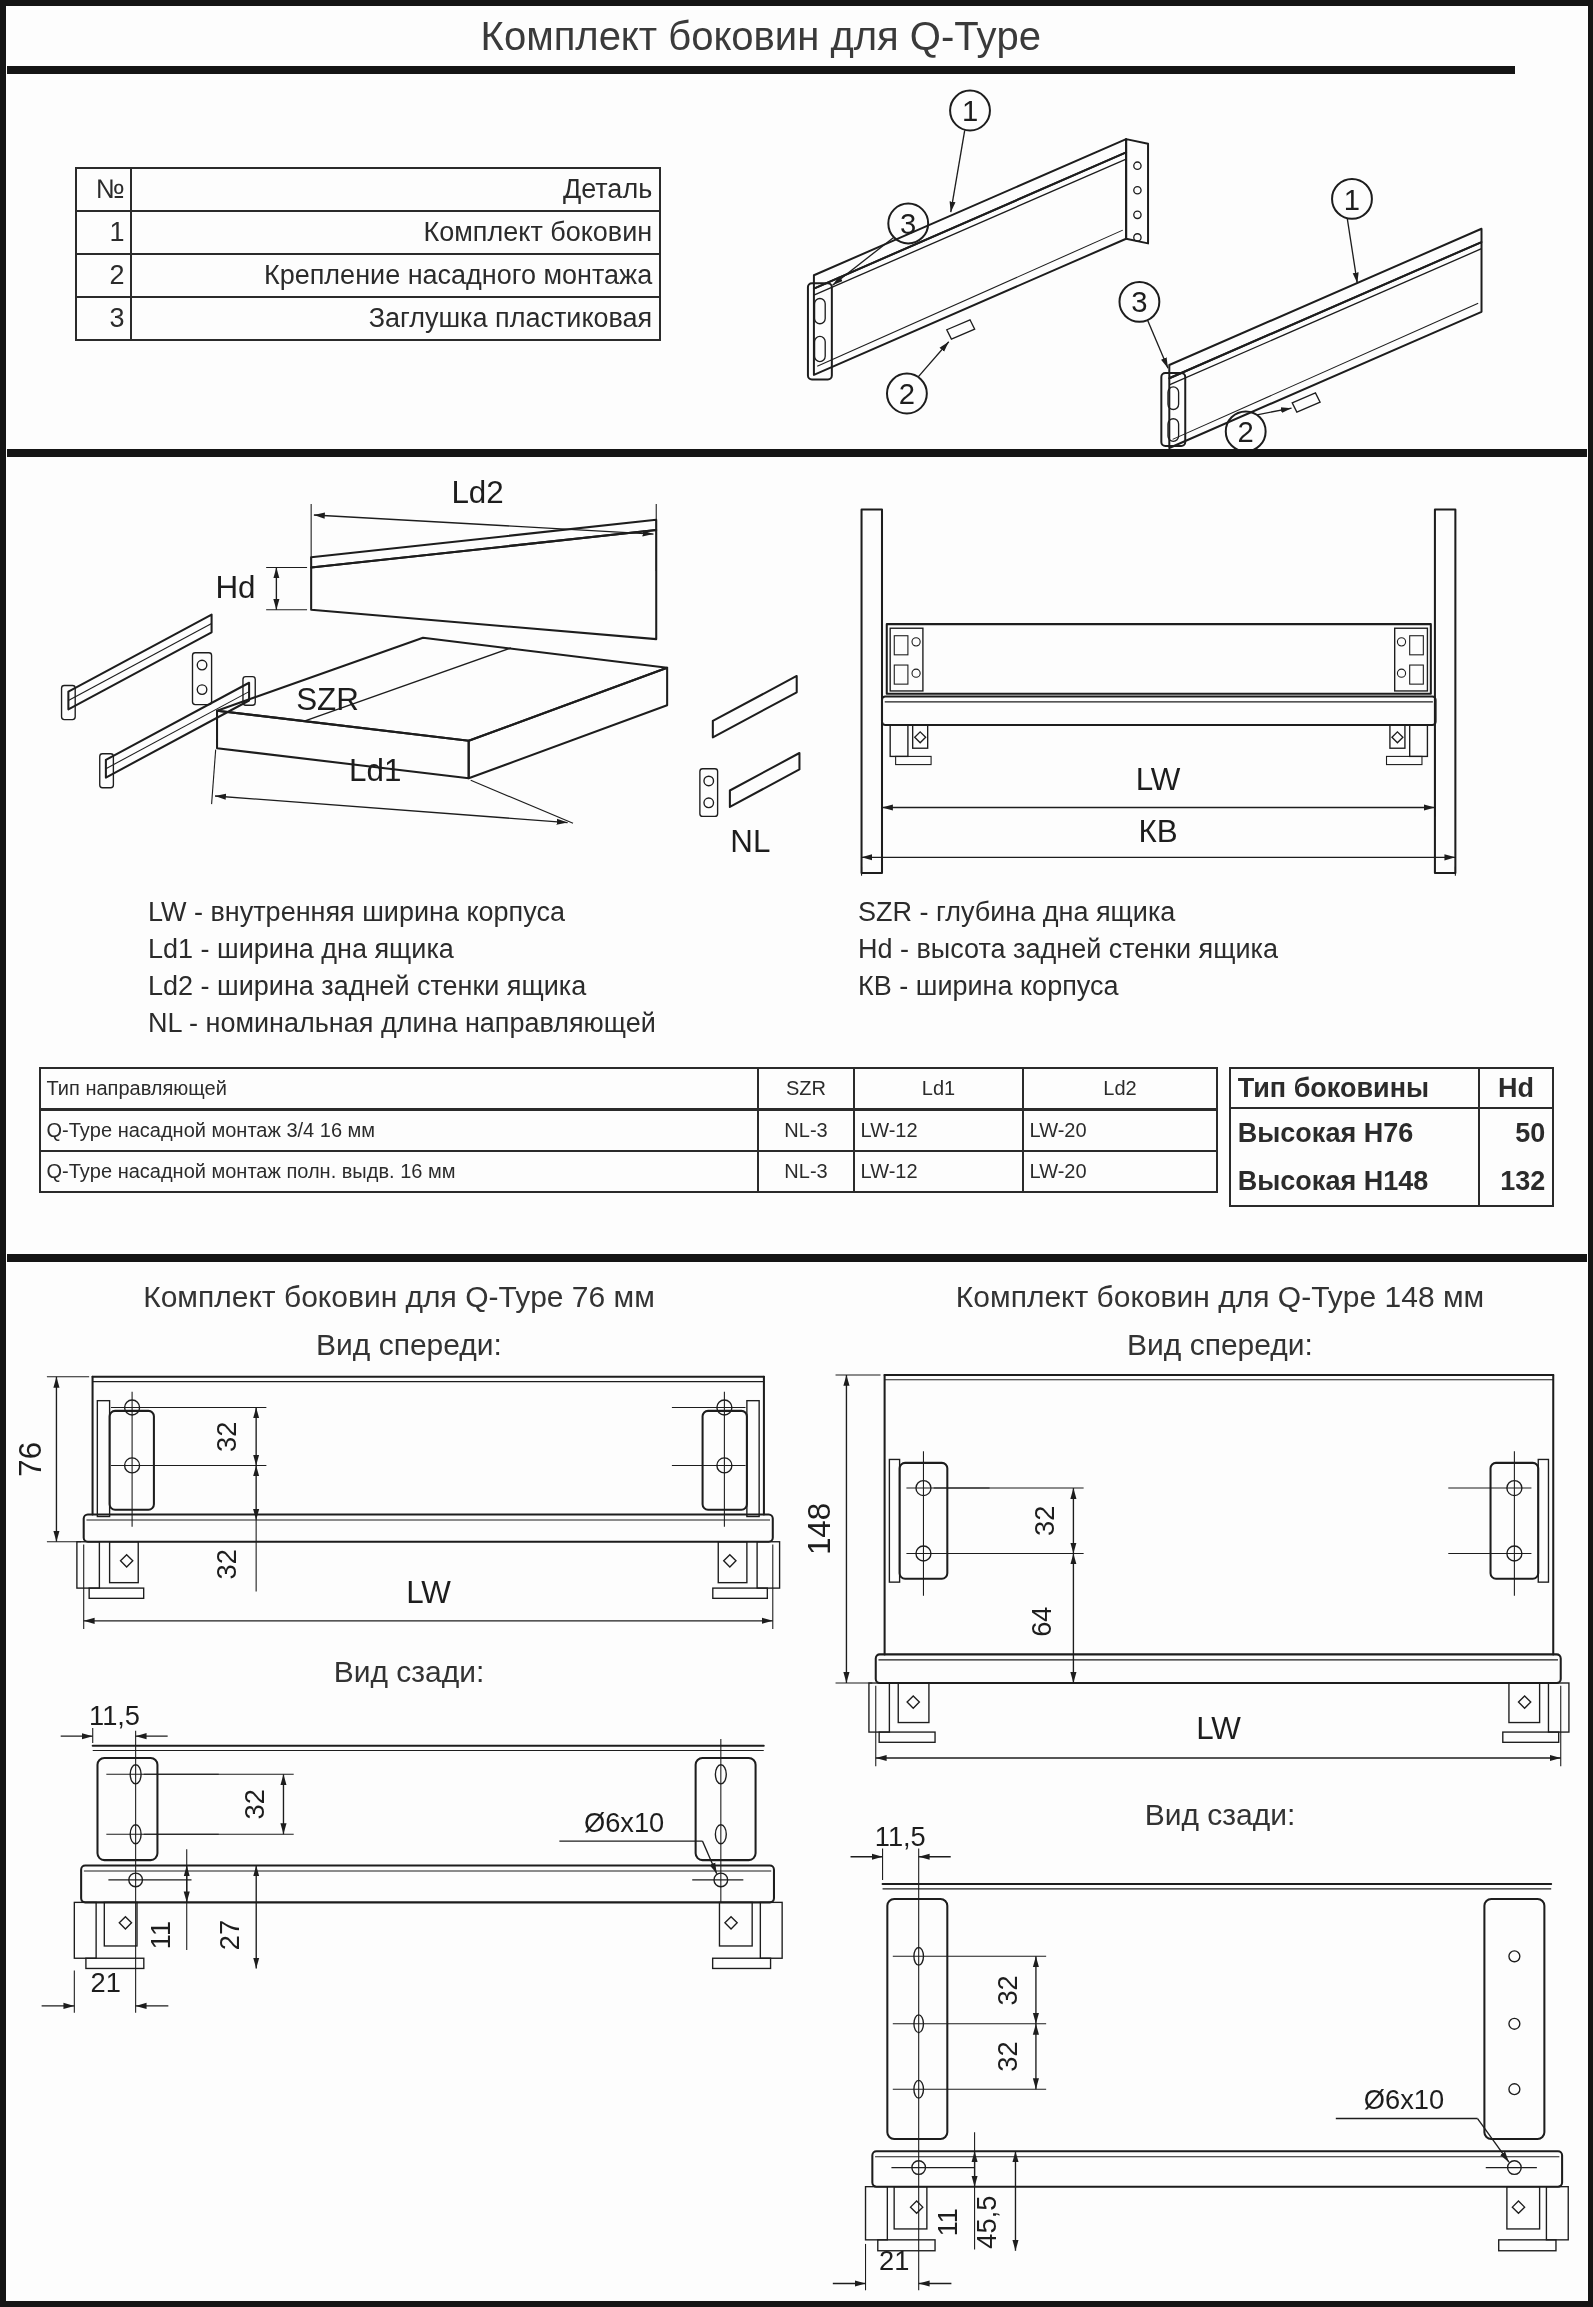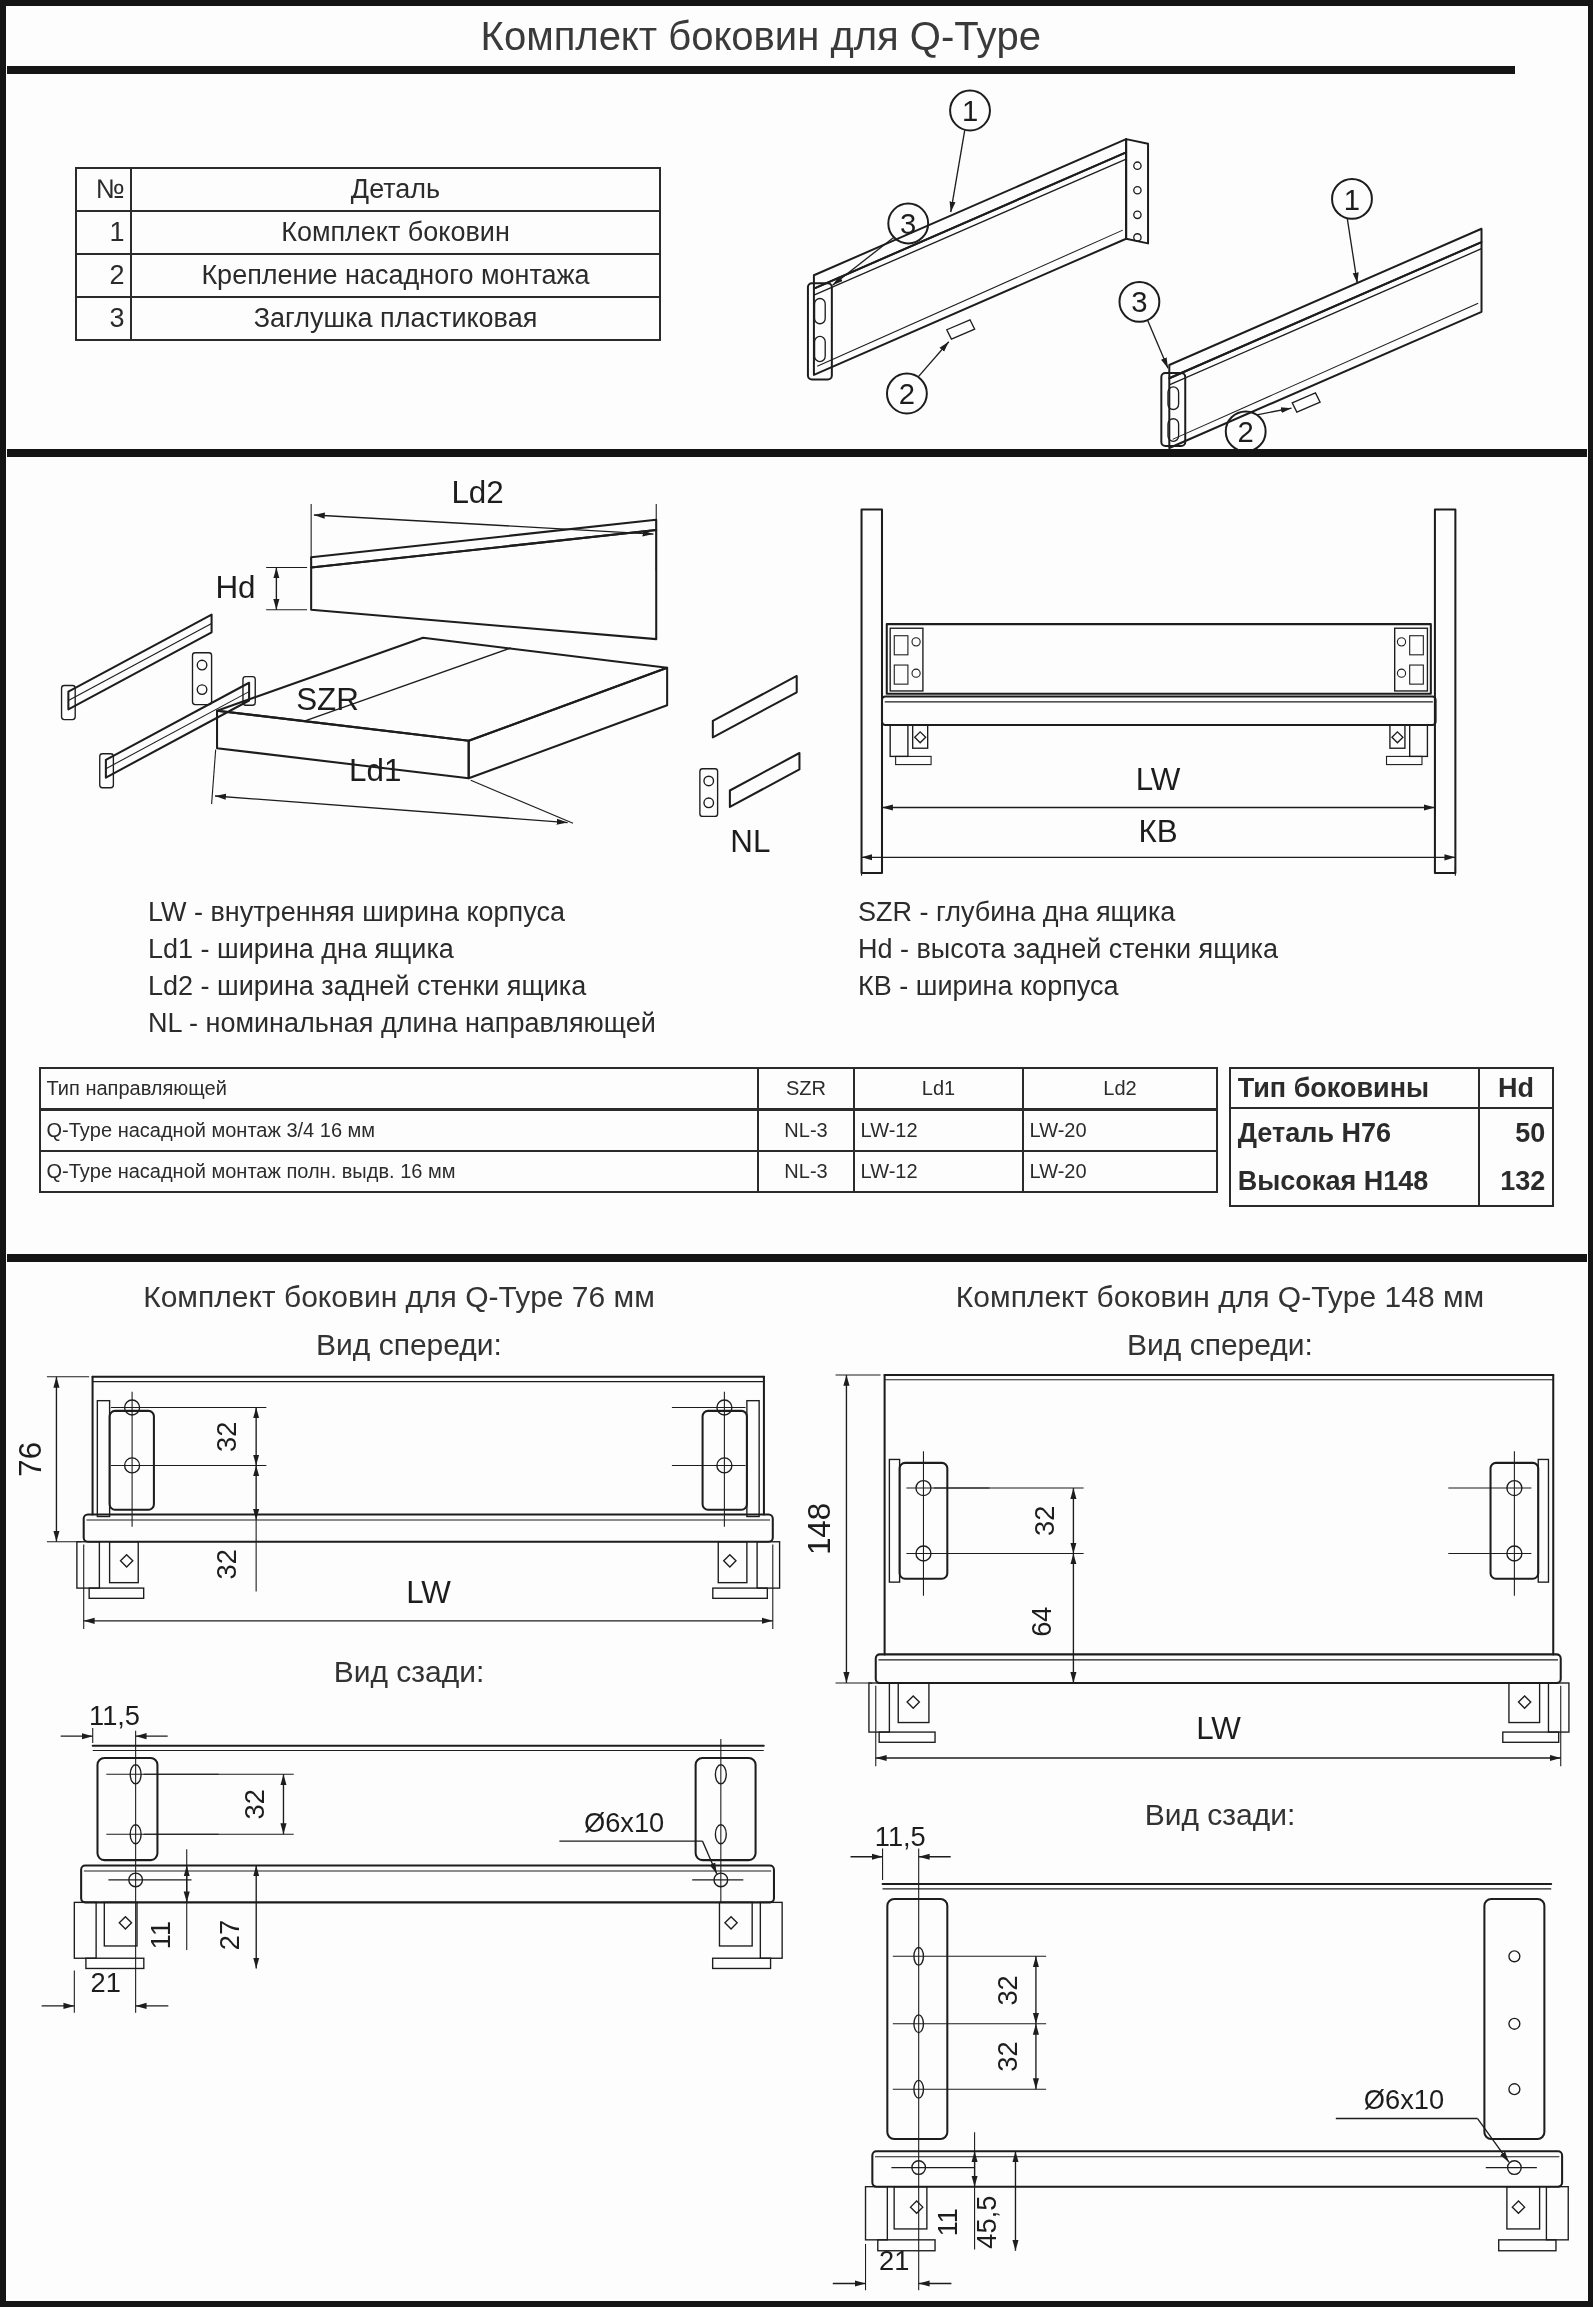--- a/index.html
+++ b/index.html
@@ -7,21 +7,21 @@
         font-family:"Liberation Sans",sans-serif;color:#2b2b2b;overflow:hidden;}
   .frame{position:absolute;left:0;top:0;right:0;bottom:0;border:6.8px solid #151515;pointer-events:none;}
   .titlebar{position:absolute;left:6.8px;top:6.8px;width:1508px;height:59px;
             border-bottom:8.2px solid #151515;display:flex;align-items:center;justify-content:center;
             font-size:40px;letter-spacing:0px;color:#3a3a3a;}
   .divider{position:absolute;left:6.8px;width:1580px;height:8.2px;background:#151515;}
   .abs{position:absolute;}
   
   table{border-collapse:collapse;table-layout:fixed;}
   .ptable{font-size:27px;color:#2b2b2b;}
-  .ptable td,.ptable th{border:2px solid #2b2b2b;padding:0 6.8px;height:41px;font-weight:400;text-align:center;white-space:nowrap;overflow:hidden;}
+  .ptable td,.ptable th{border:2px solid #2b2b2b;padding:0 6.8px;height:41px;font-weight:400;text-align:right;white-space:nowrap;overflow:hidden;}
   .ptable .num{text-align:right;padding-right:5.5px;}
   .gtable{font-size:20px;}
   .gtable td,.gtable th{border:2px solid #2b2b2b;padding:0 5.5px;height:39px;font-weight:400;white-space:nowrap;overflow:hidden;}
   .gtable th{text-align:left;}
   .gtable .c{text-align:center;}
   .gtable thead th{border-bottom:3.4px solid #2b2b2b;}
   .stable{font-size:27px;}
   .stable th,.stable td{border:2px solid #2b2b2b;padding:0 6.8px;font-weight:700;white-space:nowrap;}
   .stable th{height:38px;text-align:left;}
   .stable .hd{text-align:center;}
@@ -285,21 +285,21 @@
         <col style="width:249px">
         <col style="width:74px">
       </colgroup>
     <tbody>
         <tr>
       <th>Тип боковины</th>
       <th class="hd">Hd</th>
     </tr>
     <tr>
       <td class="twolines">
-        <div>Деталь H76</div>
+        <div>Высокая H76</div>
         <div>Высокая H148</div>
       </td>
       <td class="twolines nums">
         <div>50</div>
         <div>132</div>
       </td>
     </tr>
   </tbody>
     </table>
 

